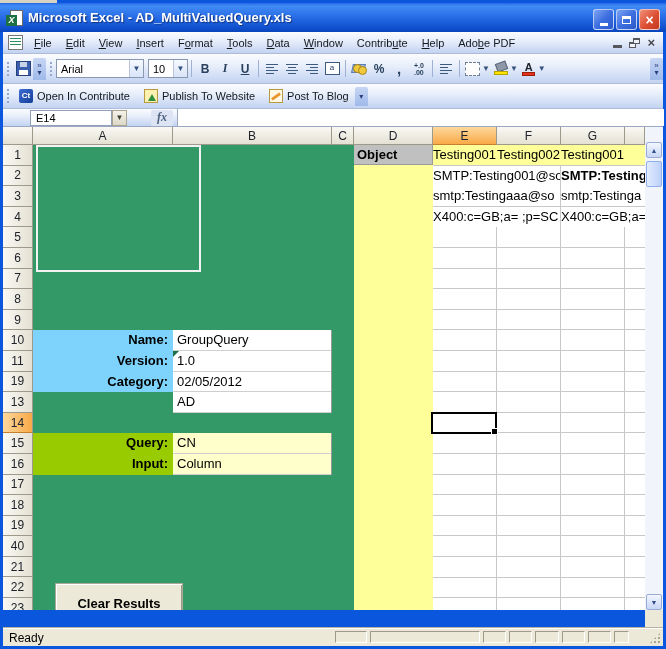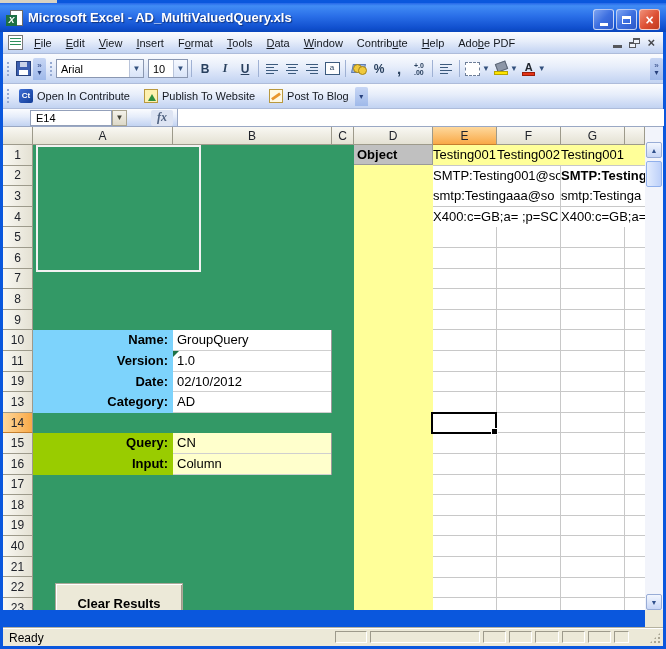--- a/index.html
+++ b/index.html
@@ -423,27 +423,26 @@
           <div class="rescell" style="left: 400px; width: 127px; top: 20.6px;">SMTP:Testing001@so</div>
           <div class="rescell" style="left: 528px; width: 84px; top: 20.6px; font-weight: bold;">SMTP:Testing</div>
           <div class="rescell" style="left: 400px; width: 127px; top: 41.2px;">smtp:Testingaaa@so</div>
           <div class="rescell" style="left: 528px; width: 84px; top: 41.2px;">smtp:Testinga</div>
           <div class="rescell" style="left: 400px; width: 127px; top: 61.8px;">X400:c=GB;a= ;p=SC</div>
           <div class="rescell" style="left: 528px; width: 84px; top: 61.8px;">X400:c=GB;a=</div>
           <div class="imgph"></div>
           <div class="formlabels" style="top: 185.4px; background: #7dd3fc;">
             <div class="frow">Name:</div>
             <div class="frow">Version:</div>
-            <div class="frow">Date:</div>
             <div class="frow">Category:</div>
           </div>
           <div class="formvalues" style="top: 185.4px; background: rgb(255, 255, 255);">
             <div class="frow">GroupQuery</div>
             <div class="frow">1.0</div>
-            <div class="frow">02/10/2012</div>
+            <div class="frow">02/05/2012</div>
             <div class="frow">AD</div>
           </div>
           <div class="errtri" style="left: 140px; top: 206px;"></div>
           <div class="formlabels" style="top: 288.4px; background: rgb(153, 204, 0);">
             <div class="frow">Query:</div>
             <div class="frow">Input:</div>
           </div>
           <div class="formvalues" style="top: 288.4px; background: rgb(255, 255, 204);">
             <div class="frow">CN</div>
             <div class="frow">Column</div>

